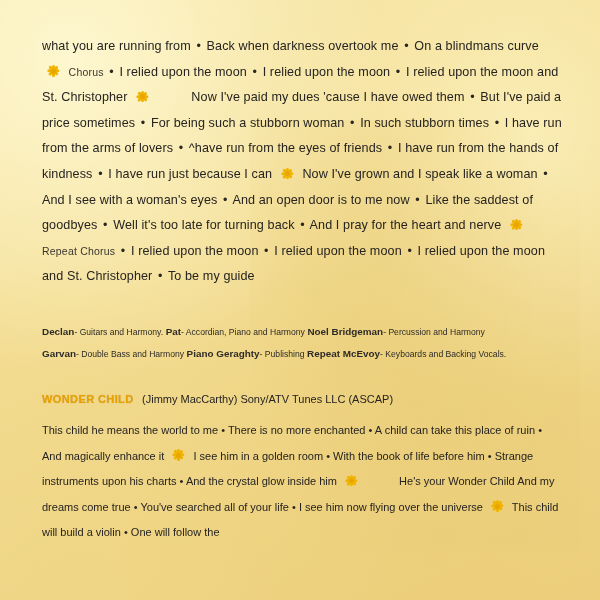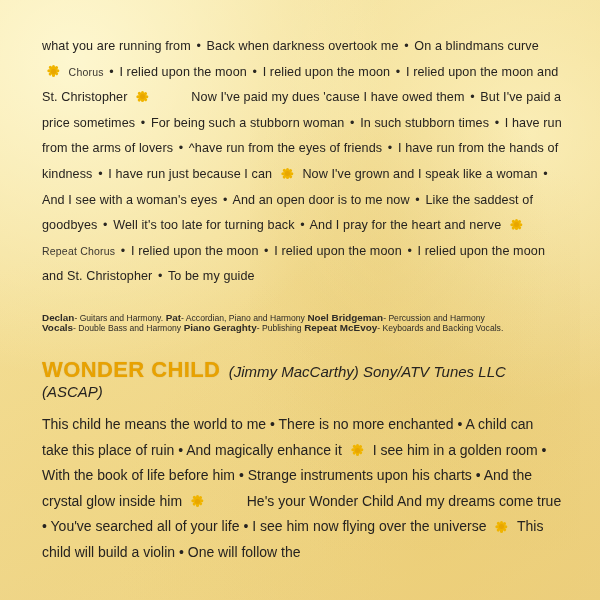--- a/index.html
+++ b/index.html
@@ -88,67 +88,66 @@
     border-radius: 50%;
   }
 
   .chorus-note {
     font-size: 10.5px;
     letter-spacing: 0.2px;
     color: #3a3630;
   }
 
   .credits {
-    margin-top: 23px;
+    margin-top: 31px;
     font-size: 9.4px;
-    line-height: 10px;
+    line-height: 21px;
     color: #2e2b26;
     position: relative;
     z-index: 2;
   }
   .credits .who {
     font-weight: bold;
     font-size: 9.9px;
   }
   .credits .role {
     font-size: 8.6px;
   }
 
   .song-head {
     margin-top: 24px;
     position: relative;
     z-index: 2;
   }
   .song-title {
     display: inline;
     font-weight: bold;
-    font-size: 22px;
+    font-size: 11px;
     letter-spacing: 0.4px;
     color: #e8a200;
     text-shadow: 0 0 1px rgba(120,70,0,0.35);
     text-align: center;
   }
   .song-meta {
     display: inline;
-    font-size: 15px;
+    font-size: 11px;
     color: #262320;
     margin-left: 4px;
-    font-style: italic;
   }
   .song-sub {
     margin-top: 8px;
     font-size: 11.6px;
     color: #262320;
     position: relative;
     z-index: 2;
   }
 
   .lyrics2 {
     margin-top: 11px;
-    font-size: 14px;
+    font-size: 11px;
     line-height: 25.6px;
     color: #262320;
     position: relative;
     z-index: 2;
   }
   .wide-gap { display: inline-block; width: 30px; }
 </style>
 </head>
 <body>
 
@@ -207,21 +206,21 @@
     <span>I relied upon the moon and St. Christopher</span>
     <span class="bullet">•</span>
     <span>To be my guide</span>
   </div>
 
   <div class="credits">
     <span class="who">Declan</span><span class="role">- Guitars and Harmony.</span>
     <span class="who">Pat</span><span class="role">- Accordian, Piano and Harmony</span>
     <span class="who">Noel Bridgeman</span><span class="role">- Percussion and Harmony</span>
     <br>
-    <span class="who">Vocals</span><span class="role">- Double Bass and Harmony</span>
+    <span class="who">Garvan</span><span class="role">- Double Bass and Harmony</span>
     <span class="who">Piano Geraghty</span><span class="role">- Publishing</span>
     <span class="who">Repeat McEvoy</span><span class="role">- Keyboards and Backing Vocals.</span>
   </div>
 
   <div class="song-head">
     <span class="song-title">WONDER CHILD</span>
     <span class="song-meta">(Jimmy MacCarthy) Sony/ATV Tunes LLC (ASCAP)</span>
   </div>
 
   <div class="lyrics2">

